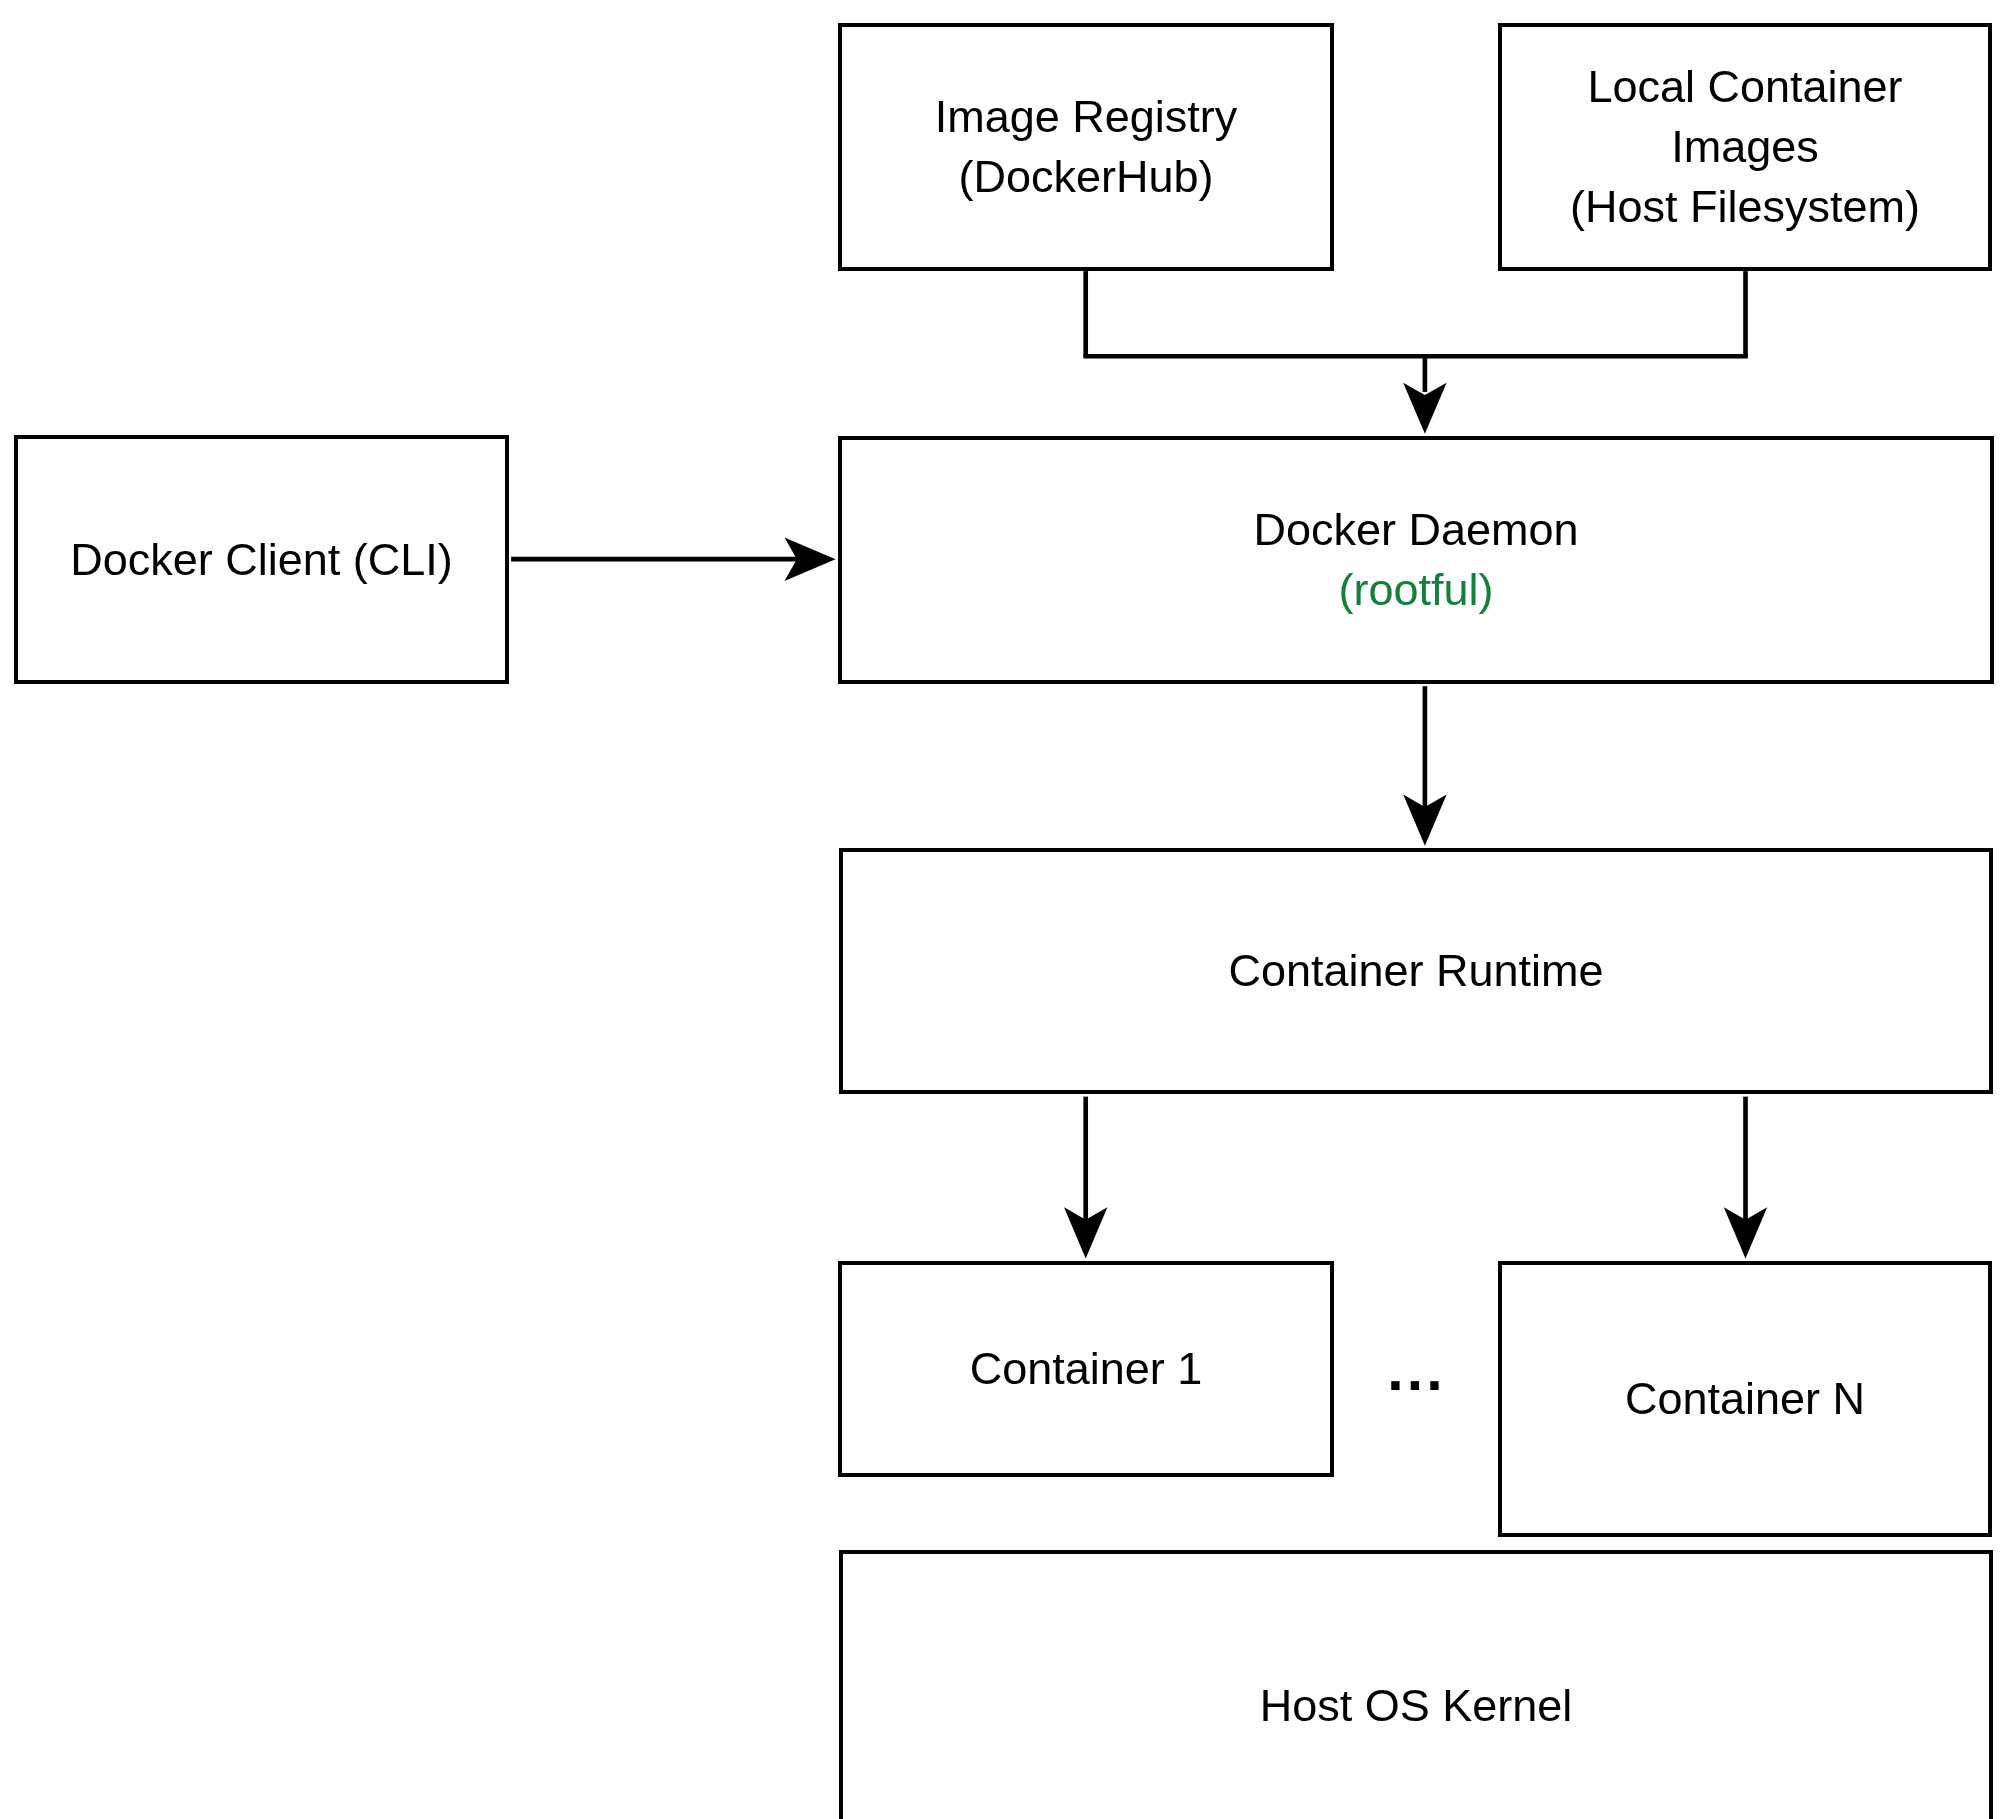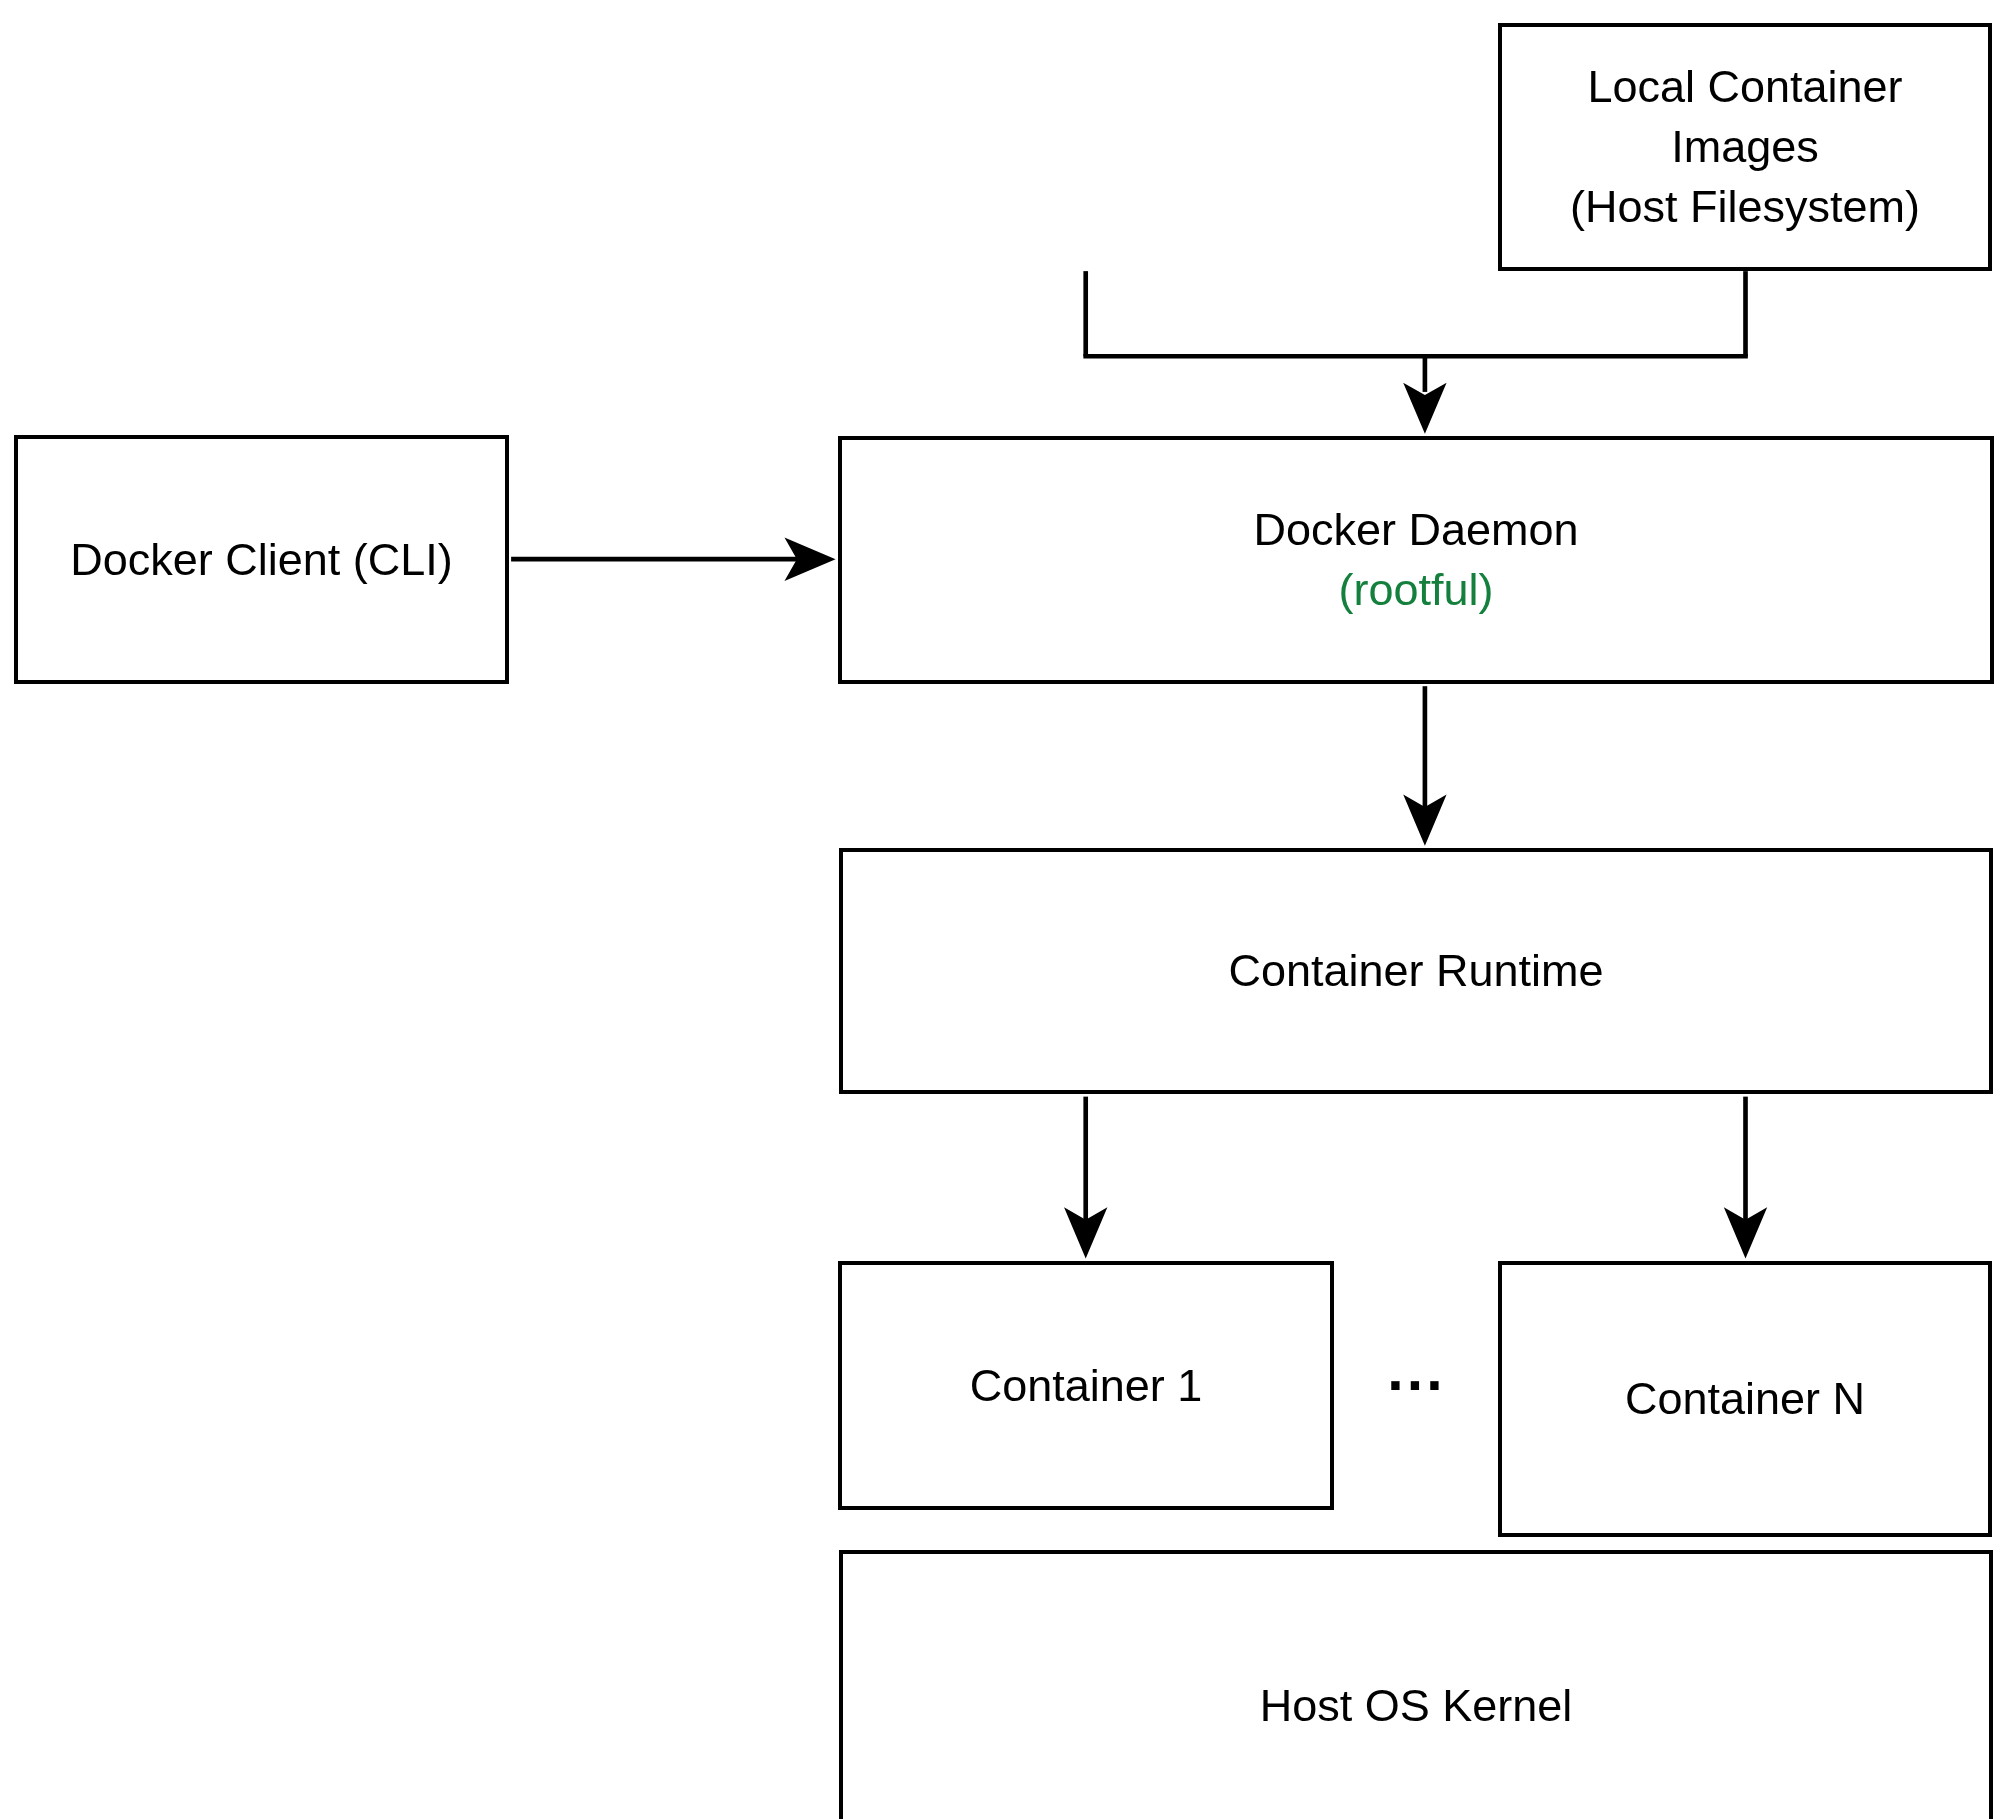--- a/index.html
+++ b/index.html
@@ -72,41 +72,45 @@
     </g>
     <g fill="#000000" stroke="none">
       <path d="M1840 560 L1812 494 L1840 510 L1868 494 Z"></path>
       <path d="M1079 722 L1013 694 L1029 722 L1013 750 Z"></path>
       <path d="M1840 1092 L1812 1026 L1840 1042 L1868 1026 Z"></path>
       <path d="M1402 1625 L1374 1559 L1402 1575 L1430 1559 Z"></path>
       <path d="M2254 1625 L2226 1559 L2254 1575 L2282 1559 Z"></path>
     </g>
   </svg>
 
+  <div class="node" style="left:838px; top:23px; width:496px; height:248px;">
+    <span class="line">Image Registry</span>
+    <span class="line">(DockerHub)</span>
+  </div>
 
   <div class="node" style="left:1498px; top:23px; width:494px; height:248px;">
     <span class="line">Local Container</span>
     <span class="line">Images</span>
     <span class="line">(Host Filesystem)</span>
   </div>
 
   <div class="node" style="left:14px; top:435px; width:495px; height:249px;">
     <span class="line">Docker Client (CLI)</span>
   </div>
 
   <div class="node" style="left:838px; top:436px; width:1156px; height:248px;">
     <span class="line">Docker Daemon</span>
     <span class="line" style="color: #15803d;">(rootful)</span>
   </div>
 
   <div class="node" style="left:839px; top:848px; width:1154px; height:246px;">
     <span class="line">Container Runtime</span>
   </div>
 
-  <div class="node" style="left:838px; top:1261px; width:496px; height:249px;">
+  <div class="node" style="left:838px; top:1261px; width:496px; height:216px;">
     <span class="line">Container 1</span>
   </div>
 
   <div class="ellipsis">...</div>
 
   <div class="node" style="left:1498px; top:1261px; width:494px; height:276px;">
     <span class="line">Container N</span>
   </div>
 
   <div class="node" style="left:839px; top:1550px; width:1154px; height:312px;">

